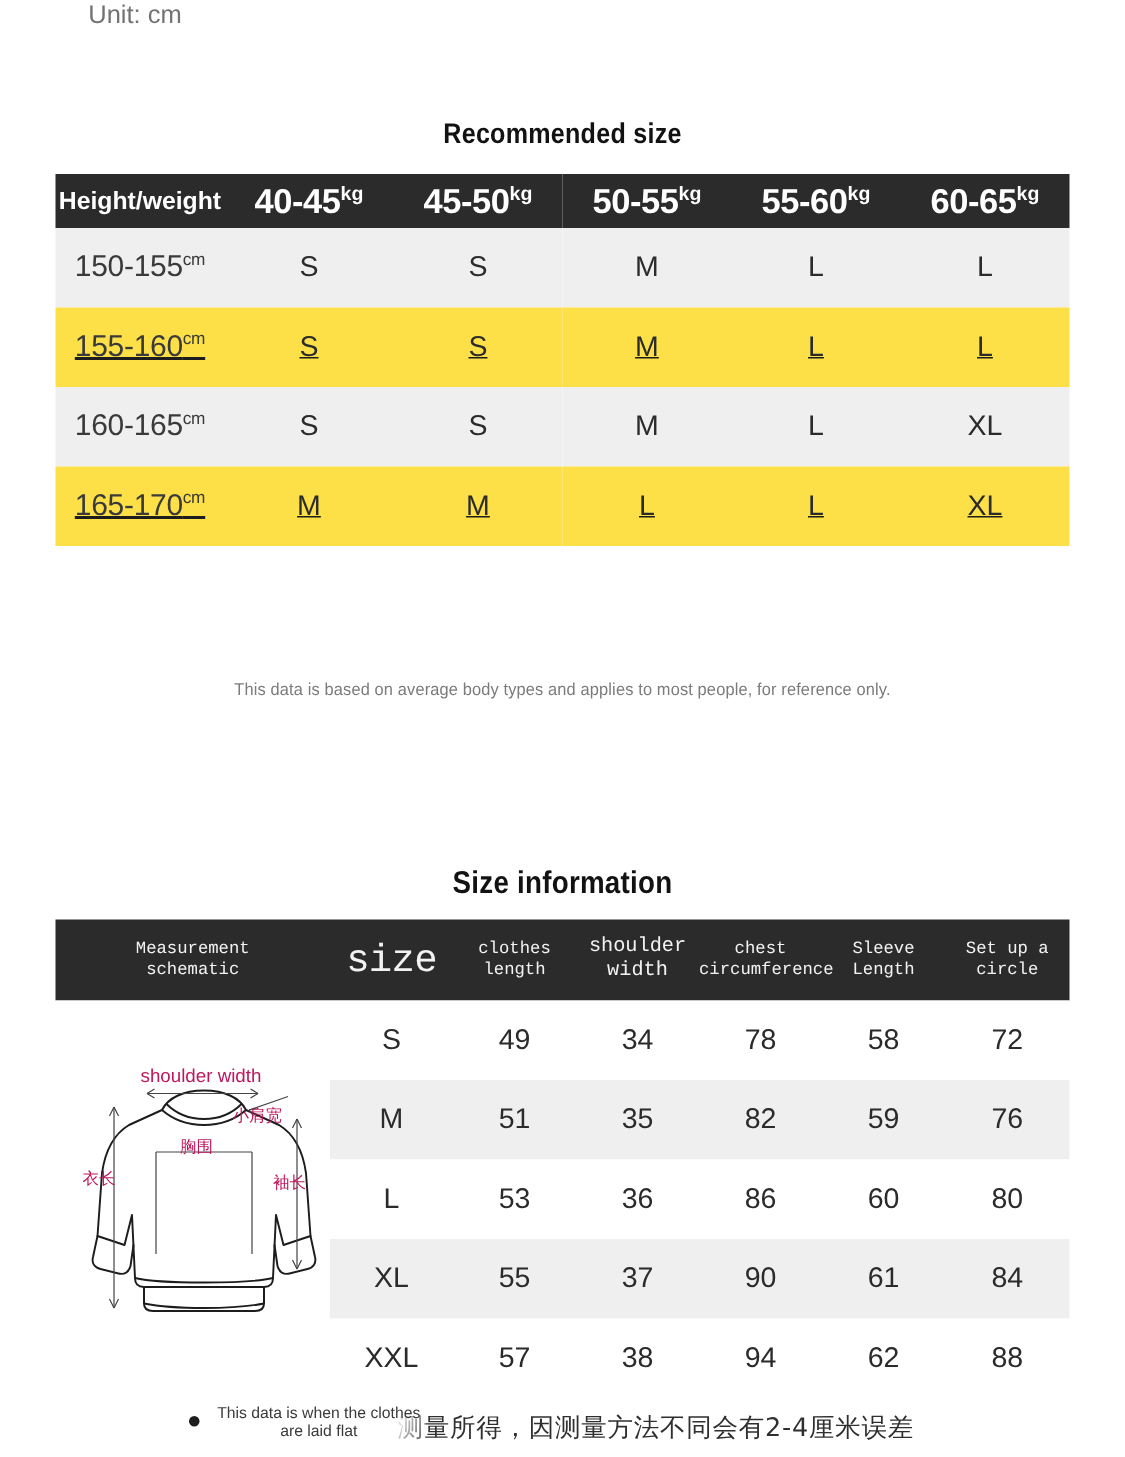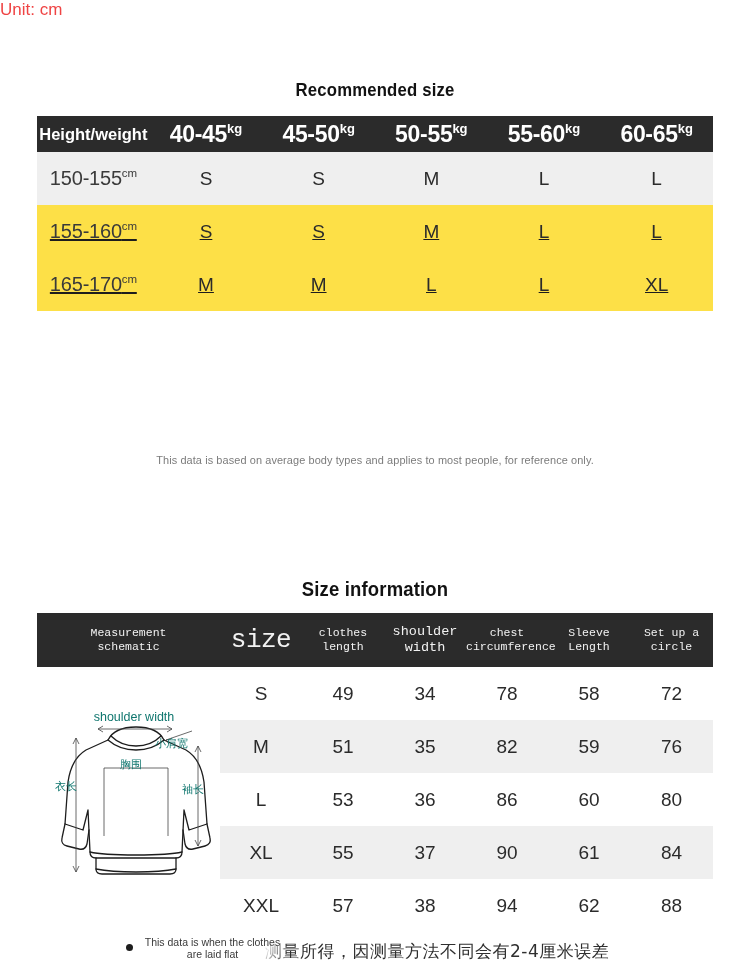--- a/index.html
+++ b/index.html
@@ -142,41 +142,42 @@
     top: 706px;
     width: 180px;
     height: 175px;
     pointer-events: none;
   }
   .schematic-wrap svg { display: block; }
 
   .sch-label {
     position: absolute;
     font-family: "Liberation Sans Narrow", "Liberation Sans", sans-serif;
-    color: #0f766e;
+    color: #be185d;
     white-space: nowrap;
   }
   #label-shoulder-width {
     top: 710px; left: 86px; width: 96px;
     text-align: center; font-size: 12.5px; line-height: 15px;
   }
   #label-xiaojiankuan { top: 736px; left: 155px; font-size: 11px; }
   #label-yichang {
     top: 781px; left: 55px; font-size: 11px;
     line-height: 12px; width: 12px; text-align: center; font-family: Liberation Mono, monospace;
   }
   #label-xiongwei { top: 757px; left: 120px; font-size: 11px; }
   #label-xiuchang {
     top: 783px; left: 182px; font-size: 11px;
     line-height: 12px; width: 12px; text-align: center;
   }
   #label-unit {
     top: 854px; left: 46px; width: 180px;
-    font-family: "Liberation Sans Narrow", "Liberation Sans", sans-serif;
-    font-size: 17px; color: #ef4444;
+    text-align: center;
+    font-family: "Liberation Sans Narrow", "Liberation Sans", sans-serif;
+    font-size: 17px; color: #737373;
   }
 
   
   #note-bottom-bullet {
     position: absolute;
     top: 944px; left: 126px;
     width: 7px; height: 7px;
     border-radius: 50%;
     background: #1d1d1d;
   }
@@ -233,20 +234,28 @@
         <td>L</td>
         <td>L</td>
       </tr>
       <tr class="plain">
         <td class="first-col"><span>155-160</span><sup>cm</sup></td>
         <td>S</td>
         <td>S</td>
         <td>M</td>
         <td>L</td>
         <td>L</td>
+      </tr>
+      <tr class="shade">
+        <td class="first-col"><span>160-165</span><sup>cm</sup></td>
+        <td>S</td>
+        <td>S</td>
+        <td>M</td>
+        <td>L</td>
+        <td>XL</td>
       </tr>
       <tr class="plain">
         <td class="first-col"><span>165-170</span><sup>cm</sup></td>
         <td>M</td>
         <td>M</td>
         <td>L</td>
         <td>L</td>
         <td>XL</td>
       </tr>
     </tbody>

